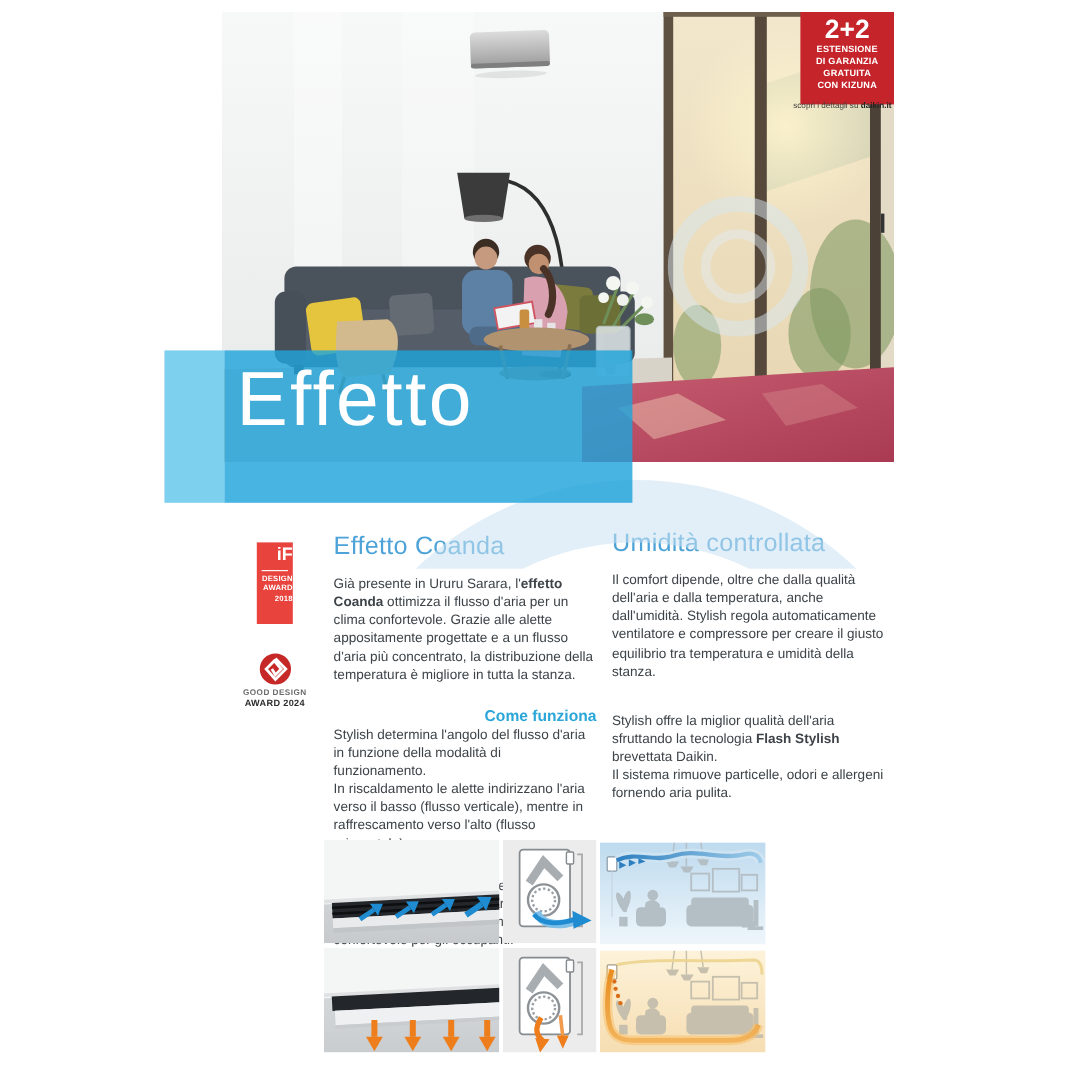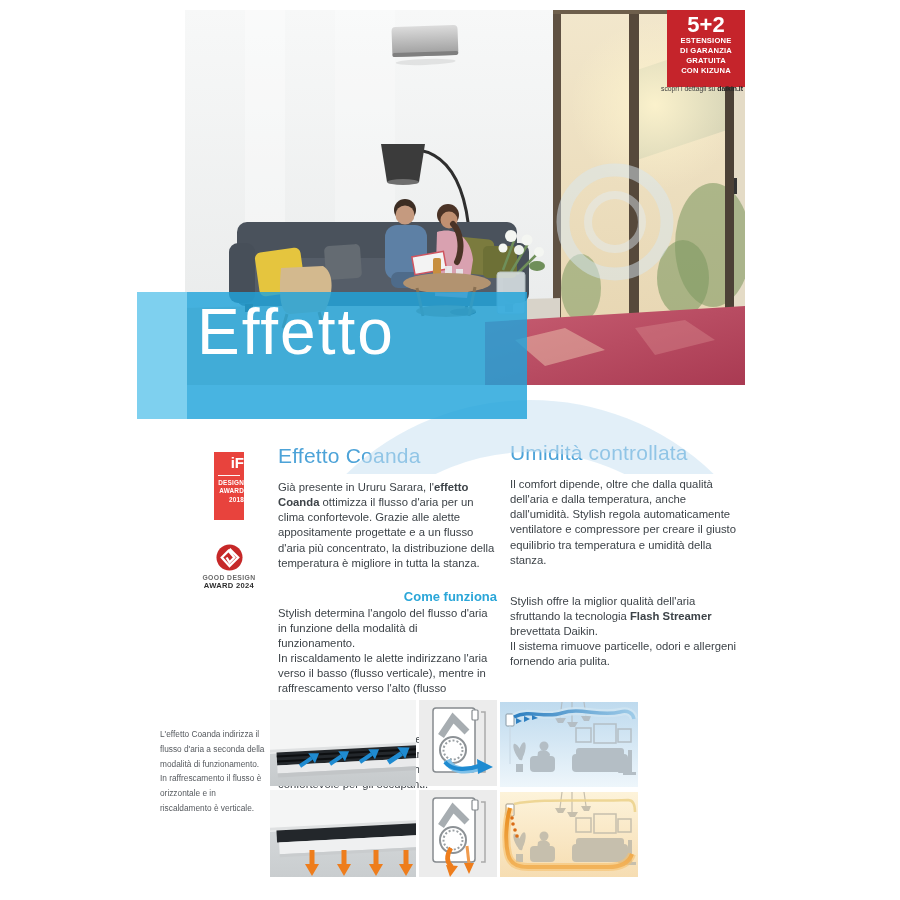--- a/index.html
+++ b/index.html
@@ -197,21 +197,21 @@
   <div class="abs decor">
     <div class="ring ring-big"></div>
 
   </div>
 
   <div class="abs band-light"></div>
   <div class="abs band-main"></div>
   <div class="abs stylish">Effetto</div>
 
   <div class="abs promo">
-    <div class="promo-headline">5+2</div>
+    <div class="promo-headline">2+2</div>
     <div class="promo-line">ESTENSIONE</div>
     <div class="promo-line">DI GARANZIA</div>
     <div class="promo-line">GRATUITA</div>
     <div class="promo-line">CON KIZUNA</div>
   </div>
   <div class="abs promo-note"><span>scopri i dettagli su </span><b>daikin.it</b></div>
 
   <div class="abs if-badge">
     <div class="if-logo">iF</div>
     <div class="if-sep"></div>
@@ -235,25 +235,24 @@
     <p class="body">Stylish determina l'angolo del flusso d'aria in funzione della modalità di funzionamento.
 In riscaldamento le alette indirizzano l'aria verso il basso (flusso verticale), mentre in raffrescamento verso l'alto (flusso orizzontale).</p>
     <div class="gap"></div>
     <p class="body">Differenziando il percorso del flusso d'aria, Stylish previene correnti d'aria e garantisce una temperatura più uniforme e confortevole per gli occupanti.</p>
   </div>
 
   <div class="abs col-right">
     <h2 class="sec">Umidità controllata</h2>
     <p class="body">Il comfort dipende, oltre che dalla qualità dell'aria e dalla temperatura, anche dall'umidità. Stylish regola automaticamente ventilatore e compressore per creare il giusto equilibrio tra temperatura e umidità della stanza.</p>
     <div style="height:14px"></div>
-    <p class="body"><span>Stylish offre la miglior qualità dell'aria sfruttando la tecnologia </span><b>Flash Streamer</b><span> brevettata Daikin.
+    <p class="body"><span>Stylish offre la miglior qualità dell'aria sfruttando la tecnologia </span><b>Flash Stylish</b><span> brevettata Daikin.
 Il sistema rimuove particelle, odori e allergeni fornendo aria pulita.</span></p>
   </div>
 
-  <div class="abs caption">L'effetto Coanda indirizza il flusso d'aria a seconda della modalità di funzionamento. In raffrescamento il flusso è orizzontale e in riscaldamento è verticale.</div>
 
   <svg class="abs cell r1c1" viewBox="0 0 146 86">
     <defs>
         <linearGradient id="cu1" x1="0" y1="0" x2="0" y2="1">
       <stop offset="0" stop-color="#dde0e2"></stop>
           <stop offset="1" stop-color="#c6cacc"></stop>
         </linearGradient>
       </defs>
     <rect width="146" height="86" fill="url(#cu1)"></rect>
     <g transform="rotate(-3 73 40)">

